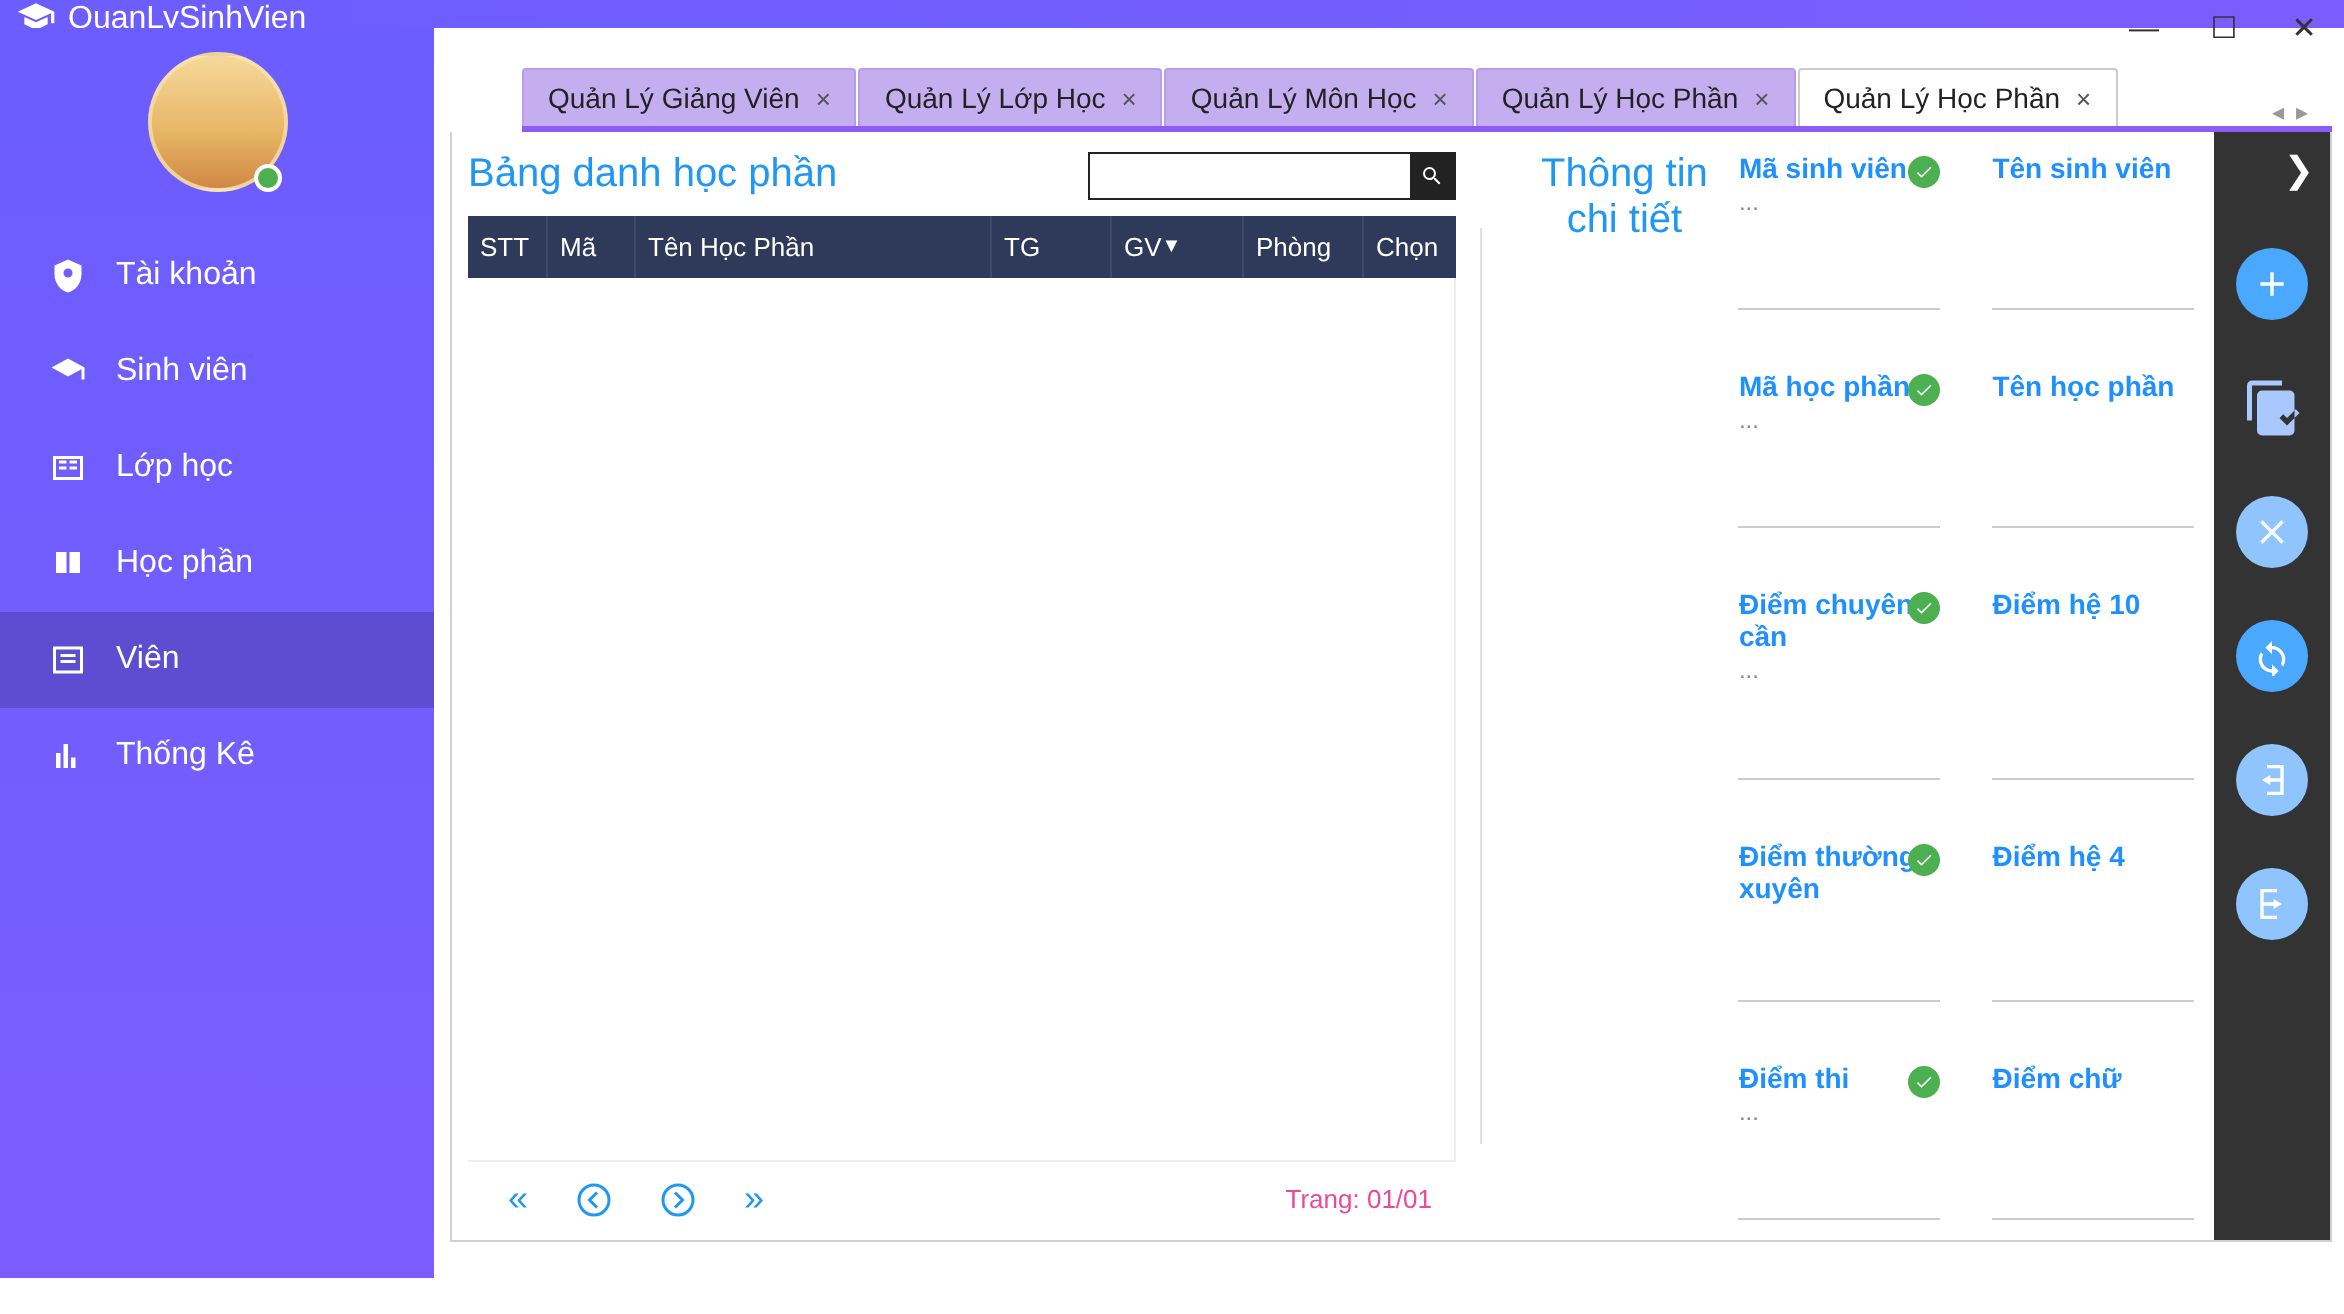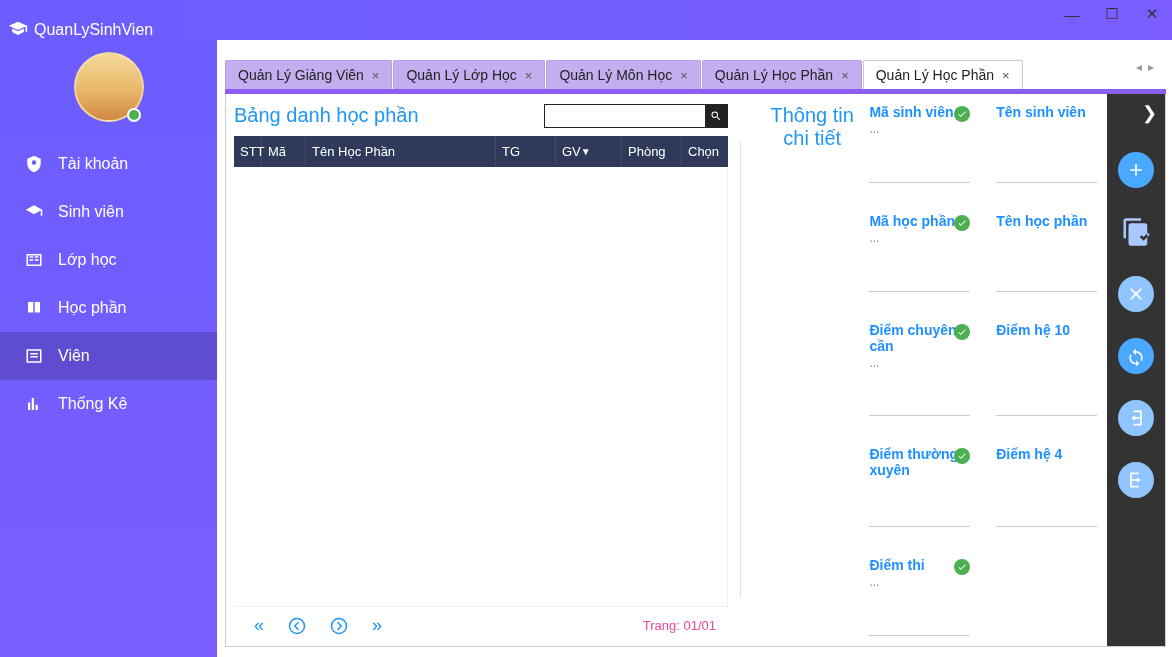--- a/index.html
+++ b/index.html
@@ -1,59 +1,59 @@
 <!DOCTYPE html>
 <html><head>
 <meta charset="utf-8">
 <style>
 * { box-sizing: border-box; margin: 0; padding: 0; font-family: "Segoe UI", Arial, sans-serif; }
 body { width: 1172px; height: 657px; background: #fff; overflow: hidden; position: relative; }
 
 
-.titlebar { height: 40px; background: linear-gradient(to right, #6b5dff, #7b5dff); display: flex; align-items: flex-end; padding: 0 8px; }
+.titlebar { height: 14px; background: linear-gradient(to right, #6b5dff, #7b5dff); display: flex; align-items: flex-start; padding: 0 8px; }
 .titlebar .logo { color: #fff; font-size: 16px; display: flex; align-items: center; gap: 6px; font-weight: 500; }
 .titlebar .logo svg { width: 20px; height: 20px; fill: #fff; }
 .win-controls-wrapper { position: absolute; top: 0; right: 0; display: flex; }
 .win-controls-wrapper div { width: 40px; height: 28px; display: flex; align-items: center; justify-content: center; color: #333; font-size: 15px; cursor: pointer; }
 
 .main { display: flex; height: calc(100% - 32px); }
 
 
 .sidebar { width: 217px; background: linear-gradient(180deg, #6b5dff 0%, #7b5dff 100%); color: #fff; display: flex; flex-direction: column; }
 .avatar-wrap { display: flex; justify-content: center; padding: 12px 0 18px; position: relative; }
 .avatar { width: 70px; height: 70px; border-radius: 50%; background: radial-gradient(circle at 50% 30%, #ffe8b0 0%, #f7d488 40%, #e8c070 70%); position: relative; overflow: hidden; border: 2px solid rgba(255,255,255,0.3); }
 .avatar::before { content:""; position:absolute; inset:0; background: linear-gradient(180deg, #f5d89a 0%, #e8b868 55%, #d08844 100%); }
 .status-dot { position: absolute; width: 14px; height: 14px; background: #4caf50; border: 2px solid #fff; border-radius: 50%; bottom: 18px; left: calc(50% + 18px); }
 .nav-item { display: flex; align-items: center; gap: 14px; padding: 14px 24px; font-size: 16px; cursor: pointer; color: #fff; }
 .nav-item.active { background: rgba(0,0,0,0.18); }
 .nav-item .nav-icon { width: 20px; height: 20px; display: flex; align-items: center; justify-content: center; }
 .nav-item svg { width: 18px; height: 18px; fill: #fff; }
 
 
 .content { flex: 1; display: flex; flex-direction: column; padding: 20px 6px 18px 8px; }
-.tabs-row { display: flex; align-items: flex-start; border-bottom: 5px solid #8b5cf6; }
+.tabs-row { display: flex; align-items: flex-end; border-bottom: 3px solid #8b5cf6; margin-left: 36px; }
 .tab { display: flex; align-items: center; gap: 8px; padding: 6px 12px; font-size: 14px; color: #222; cursor: pointer; border: 1px solid #b89ee8; border-bottom: none; background: #c5aef0; margin-right: 1px; border-radius: 2px 2px 0 0; }
 .tab.active { background: #fff; border-color: #ccc; }
 .tab .close { font-size: 13px; color: #555; cursor: pointer; }
 .tab-nav { margin-left: auto; display: flex; gap: 2px; padding-right: 10px; color: #999; font-size: 12px; }
 .tab-nav span { cursor: pointer; padding: 0 2px; }
 
 .workspace { flex: 1; display: flex; border: 1px solid #d0d0d0; border-top: none; }
 
 .left-pane { flex: 1; display: flex; flex-direction: column; padding: 10px 8px; position: relative; }
 .pane-header { display: flex; justify-content: space-between; margin-bottom: 8px; }
 .pane-title { color: #2196f3; font-size: 20px; font-weight: 400; }
 .search-box { display: flex; align-items: center; border: 1px solid #222; height: 24px; }
 .search-box input { border: none; outline: none; width: 160px; height: 22px; padding: 0 6px; font-size: 13px; }
 .search-btn { width: 22px; height: 22px; background: #222; color: #fff; display: flex; align-items: center; justify-content: center; cursor: pointer; }
 .search-btn svg { width: 12px; height: 12px; fill: #fff; }
 
 .grid-header { display: flex; background: #2f3a5a; color: #fff; font-size: 13px; }
 .grid-header > div { padding: 8px 6px; border-right: 1px solid #3f4a6a; }
-.col-stt { width: 28px; }
+.col-stt { width: 40px; }
 .col-ma { width: 44px; }
 .col-ten { flex: 1; min-width: 120px; }
 .col-tg { width: 60px; }
 .col-gv { width: 66px; display:flex; align-items:center; }
 .col-phong { width: 60px; }
 .col-chon { width: 46px; border-right: none !important; }
 .grid-body { flex: 1; border-right: 1px solid #eee; }
 
 .pager { display: flex; align-items: center; padding: 8px 4px 0; border-top: 1px solid #eee; margin-top: auto; }
 .pager-controls { display: flex; gap: 24px; color: #2196f3; font-size: 18px; padding-left: 16px; }
@@ -289,20 +289,24 @@
           </div>
           <div class="detail-cell">
             <div class="detail-label">Điểm thi</div>
             <div class="detail-val">...</div>
             <div class="check-ic">
                 <svg viewBox="0 0 24 24">
                   <path d="M9 16.17L4.83 12l-1.42 1.41L9 19 21 7l-1.41-1.41z"></path>
                 </svg>
               </div>
           </div>
+          <div class="detail-cell">
+            <div class="detail-label">Điểm chữ</div>
+            <div class="detail-val"></div>
+          </div>
         </div>
       </div>
 
       <div class="rail">
         <div class="expand">❯</div>
         <div class="rail-btn">
           <svg viewBox="0 0 24 24">
               <path d="M19 13h-6v6h-2v-6H5v-2h6V5h2v6h6v2z"></path>
             </svg>
         </div>

